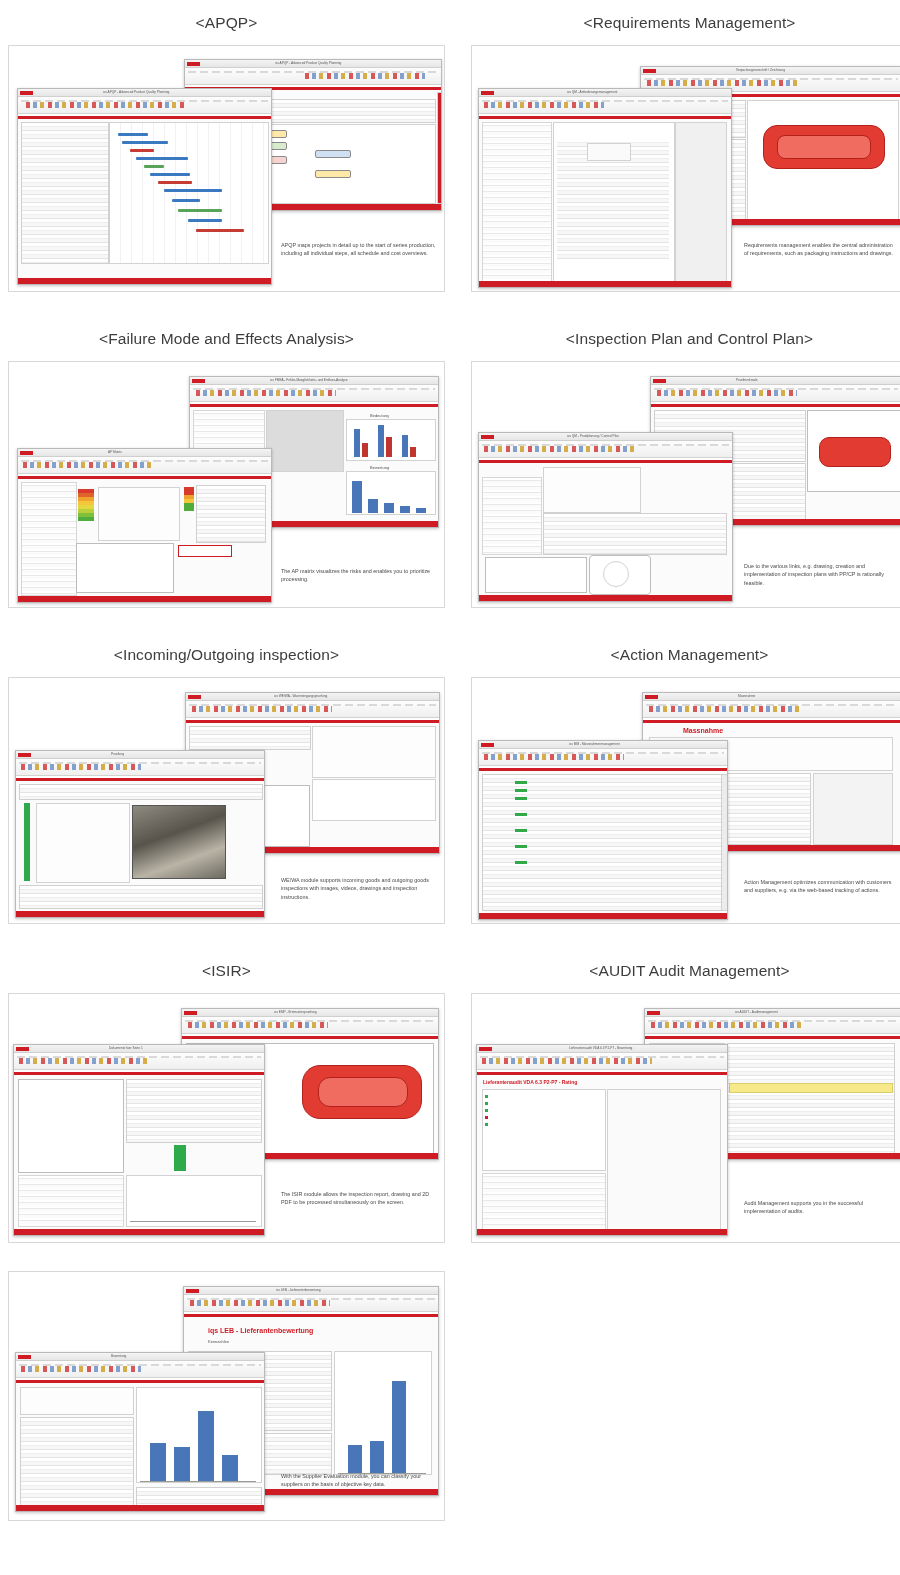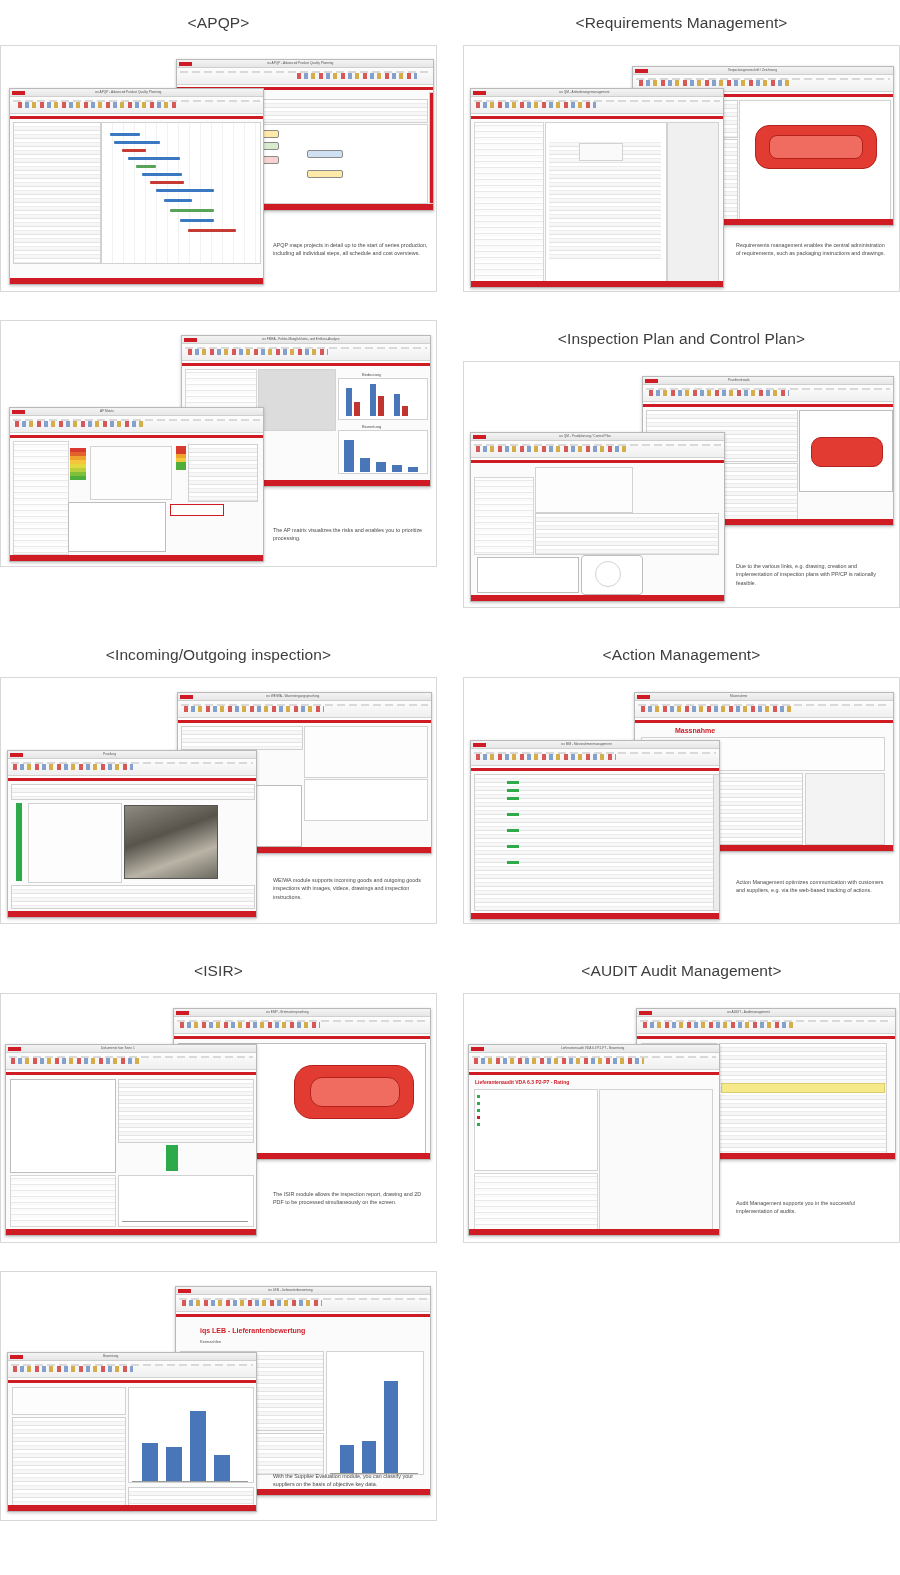--- a/index.html
+++ b/index.html
@@ -17,21 +17,21 @@
     position: relative;
     padding-top: 4px;
     box-sizing: border-box;
   }
   .grid {
     display: grid;
     grid-template-columns: 437px 437px;
     column-gap: 26px;
     row-gap: 28px;
     padding: 0 0 0 0;
-    margin-left: 0;
+    margin-left: 8px;
   }
   .cell {
     width: 437px;
   }
   .cell-title {
     text-align: center;
     font-size: 15.5px;
     color: #3d3d3d;
     letter-spacing: 0.1px;
     padding: 10px 0 13px 0;
@@ -298,20 +298,21 @@
             <div class="panel" style="left:108px; top:24px; width:42px; height:16px; background:#fafafa;"></div>
           </div>
           <div class="foot"></div>
         </div>
 
         <div class="caption w2" style="left:272px; top:195px;">Requirements management enables the central administration of requirements, such as packaging instructions and drawings.</div>
       </div>
     </div>
 
     <div class="cell">
+      <div class="cell-title">&lt;Failure Mode and Effects Analysis&gt;</div>
       <div class="shot">
 
         <div class="win" style="left:180px; top:14px; width:250px; height:152px;">
           <div class="tbar"></div>
           <div class="titlestrip" style="left:80px; top:1px; width:160px;">ics FMEA - Fehler-Moeglichkeits- und Einfluss-Analyse</div>
           <div class="ribbon"></div>
           <div class="toolbar-dots" style="left:6px; top:13px; width:140px;"></div>
           <div class="redbar" style="margin-top:2px;"></div>
           <div class="body" style="top:30px;">
             <div class="tree" style="left:3px; top:3px; width:70px; height:112px;"></div>

